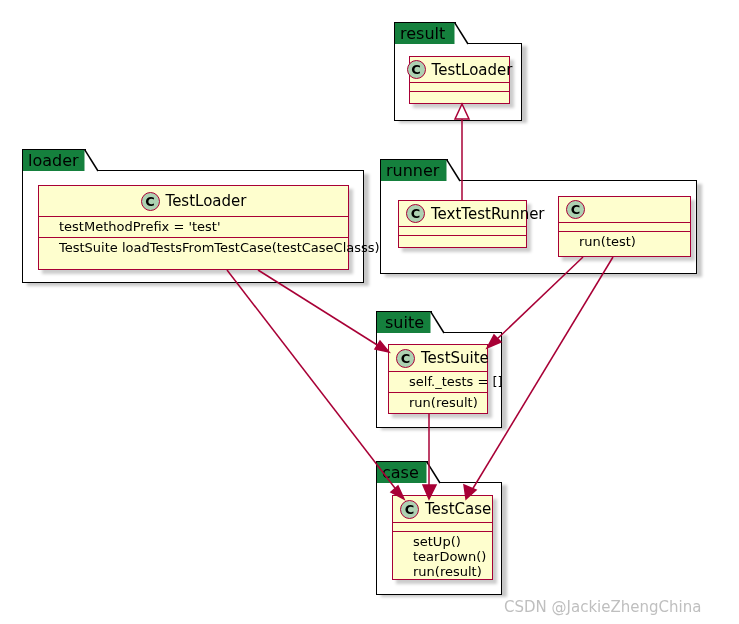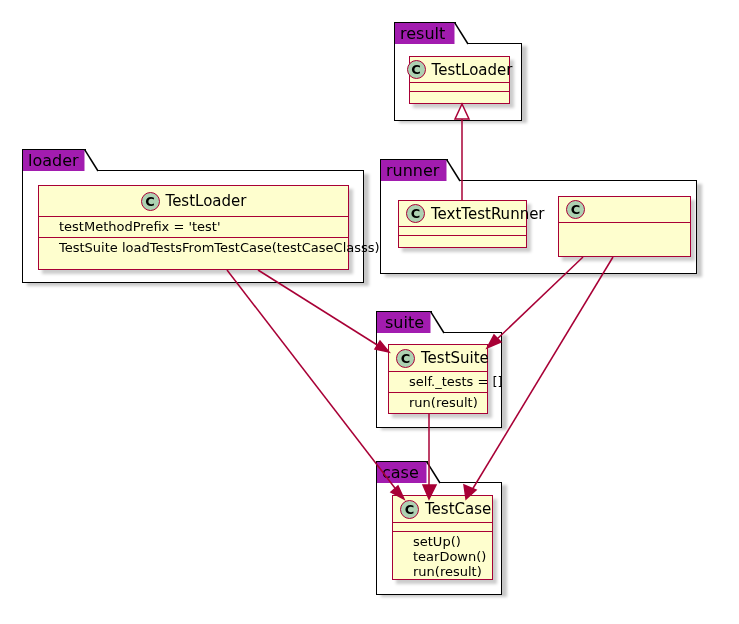--- a/index.html
+++ b/index.html
@@ -26,21 +26,21 @@
     box-sizing: border-box;
   }
   .pkg-tab {
     position: absolute;
     left: 0;
     top: 0;
     height: 22px;
     box-sizing: border-box;
     border: 1.5px solid #000000;
     border-bottom: none;
-    background: #a21caf;
+    background: #15803d;
     display: flex;
     align-items: center;
     padding: 0 4px 0 5px;
     z-index: 3;
   }
   .pkg-tab-label {
     font-size: 16px;
     color: #000000;
     line-height: 16px;
     white-space: nowrap;
@@ -238,20 +238,23 @@
     <div class="cls-compartment empty-comp"></div>
     <div class="cls-compartment empty-comp"></div>
   </div>
 
   <div class="cls-shadow" style="left:562px; top:200px; width:133px; height:61px;"></div>
   <div class="cls" style="left:558px; top:196px; width:133px; height:61px;">
     <div class="cls-header left" style="height:26px;">
       <span class="cicon">C</span>
     </div>
     <div class="cls-compartment empty-comp"></div>
+    <div class="cls-compartment">
+      <div class="cls-line">run(test)</div>
+    </div>
   </div>
 
   <div class="pkg-shadow" style="left:381px; top:335px; width:126px; height:95px;"></div>
   <div class="package" style="left:376px; top:311px; width:126px; height:117px;">
     <div class="pkg-tab" style="width:56px;justify-content:center;">
       <span class="pkg-tab-label">suite</span>
     </div>
     <div class="pkg-tab-slant" style="left:54px;">
       <svg width="16" height="23" viewBox="0 0 16 23">
         <path d="M0.5,0.5 L14,22 L0.5,22 Z" fill="#FFFFFF" stroke="none"></path>
@@ -329,14 +332,15 @@
       <line x1="613" y1="257" x2="472" y2="490" stroke="#A80036" stroke-width="1.5"></line>
       <polygon points="466,499 464,485 476,490" fill="#A80036" stroke="#A80036" stroke-width="1.5"></polygon>
     </g>
 
     <g>
       <line x1="429" y1="414" x2="429" y2="489" stroke="#A80036" stroke-width="1.5"></line>
       <polygon points="429,499 423,485 436,485" fill="#A80036" stroke="#A80036" stroke-width="1.5"></polygon>
     </g>
   </svg>
 
+  <div class="watermark" style="left:504px; top:598px;">CSDN @JackieZhengChina</div>
 
 </div>
 
 </body></html>

